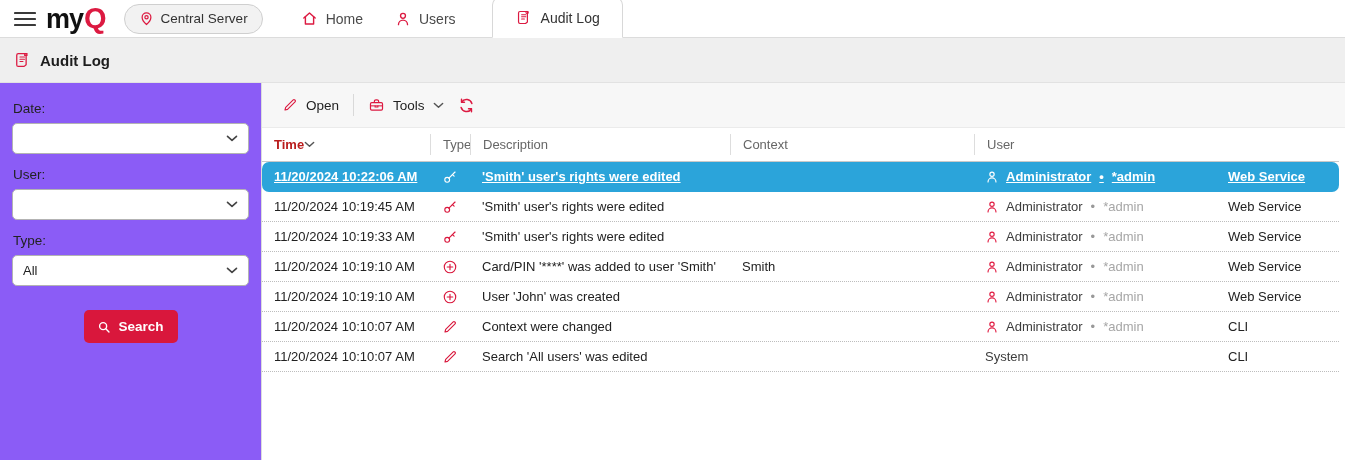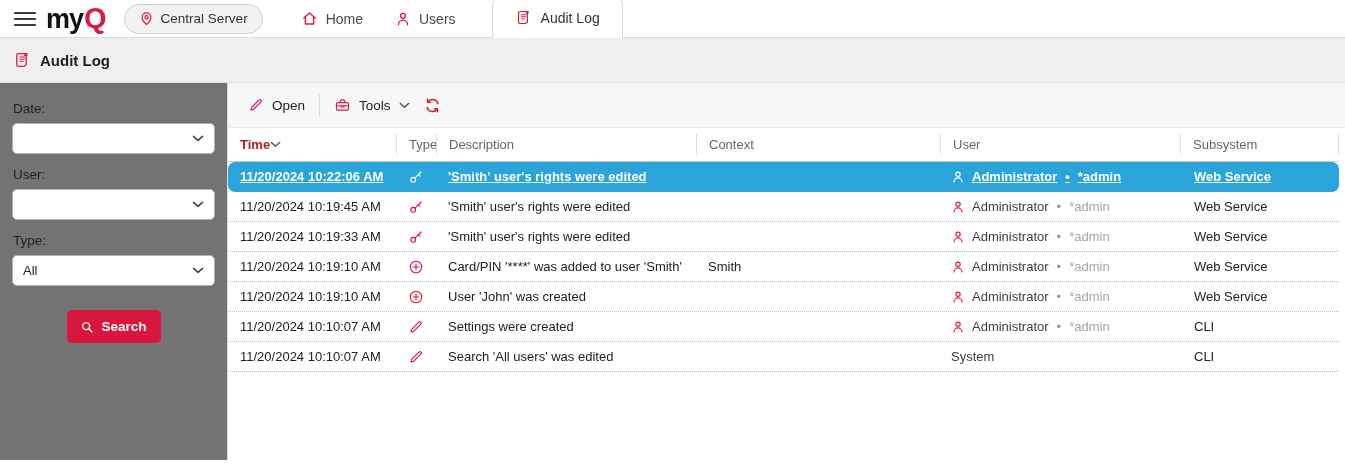--- a/index.html
+++ b/index.html
@@ -23,21 +23,21 @@
   .red-ic{color:#dc1a41;}
   .dim-ic{color:#555;}
 
   
   .pagehead{height:45px;background:#efefef;border-bottom:1px solid #e2e2e2;display:flex;align-items:center;
             gap:9px;padding-left:13px;}
   .pagehead .title{font-size:15px;font-weight:bold;color:#1d1d1d;}
 
   
   .content{display:flex;height:377px;}
-  .sidebar{width:228px;border-right:1px solid #dcdcdc;background:#737373;padding:14px 12px;flex:none;}
+  .sidebar{width:262px;border-right:1px solid #dcdcdc;background:#8b5cf6;padding:14px 12px;flex:none;}
   .flabel{font-size:13.5px;color:#222;margin:4px 0 7px 1px;}
   .selbox{height:31px;border:1px solid #b3b3b3;border-radius:5px;background:#fff;display:flex;align-items:center;
           justify-content:space-between;padding:0 10px;margin-bottom:13px;font-size:13px;color:#222;cursor:pointer;}
   .selbox .chev{color:#444;}
   .search-btn{margin:24px auto 0;width:94px;height:33px;background:#d9173c;border:none;border-radius:5px;color:#fff;
               display:flex;align-items:center;justify-content:center;gap:7px;font-weight:bold;font-size:13.5px;
               font-family:inherit;cursor:pointer;}
 
   .main{flex:1;display:flex;flex-direction:column;background:#fff;min-width:0;}
 
@@ -238,21 +238,20 @@
         <div class="th first">
           <span>Time</span>
           <svg class="chev" width="11" height="7">
               <use href="#i-chevron"></use>
             </svg>
         </div>
         <div class="th">Type</div>
         <div class="th">Description</div>
         <div class="th">Context</div>
         <div class="th">User</div>
-        <div class="th last">Subsystem</div>
       </div>
 
       <div class="tbody">
         <div id="rows">
             <div class="trow grid-cols selected">
     <div class="c-time">11/20/2024 10:22:06 AM</div>
     <div class="c-type">
                 <svg class="ticon">
                   <use href="#i-key"></use>
                 </svg>
@@ -345,21 +344,21 @@
     </div>
     <div class="c-sub">Web Service</div>
   </div>
             <div class="trow grid-cols">
     <div class="c-time">11/20/2024 10:10:07 AM</div>
     <div class="c-type">
                 <svg class="ticon">
                   <use href="#i-pencil"></use>
                 </svg>
               </div>
-    <div class="c-desc">Settings were created</div>
+    <div class="c-desc">Context were changed</div>
     <div class="c-ctx"></div>
     <div class="c-user">
       <svg class="uicon">
                   <use href="#i-person"></use>
                 </svg>
       <span class="uname">Administrator</span>
       <span class="udot">•</span>
       <span class="udetail">*admin</span>
     </div>
     <div class="c-sub">CLI</div>

